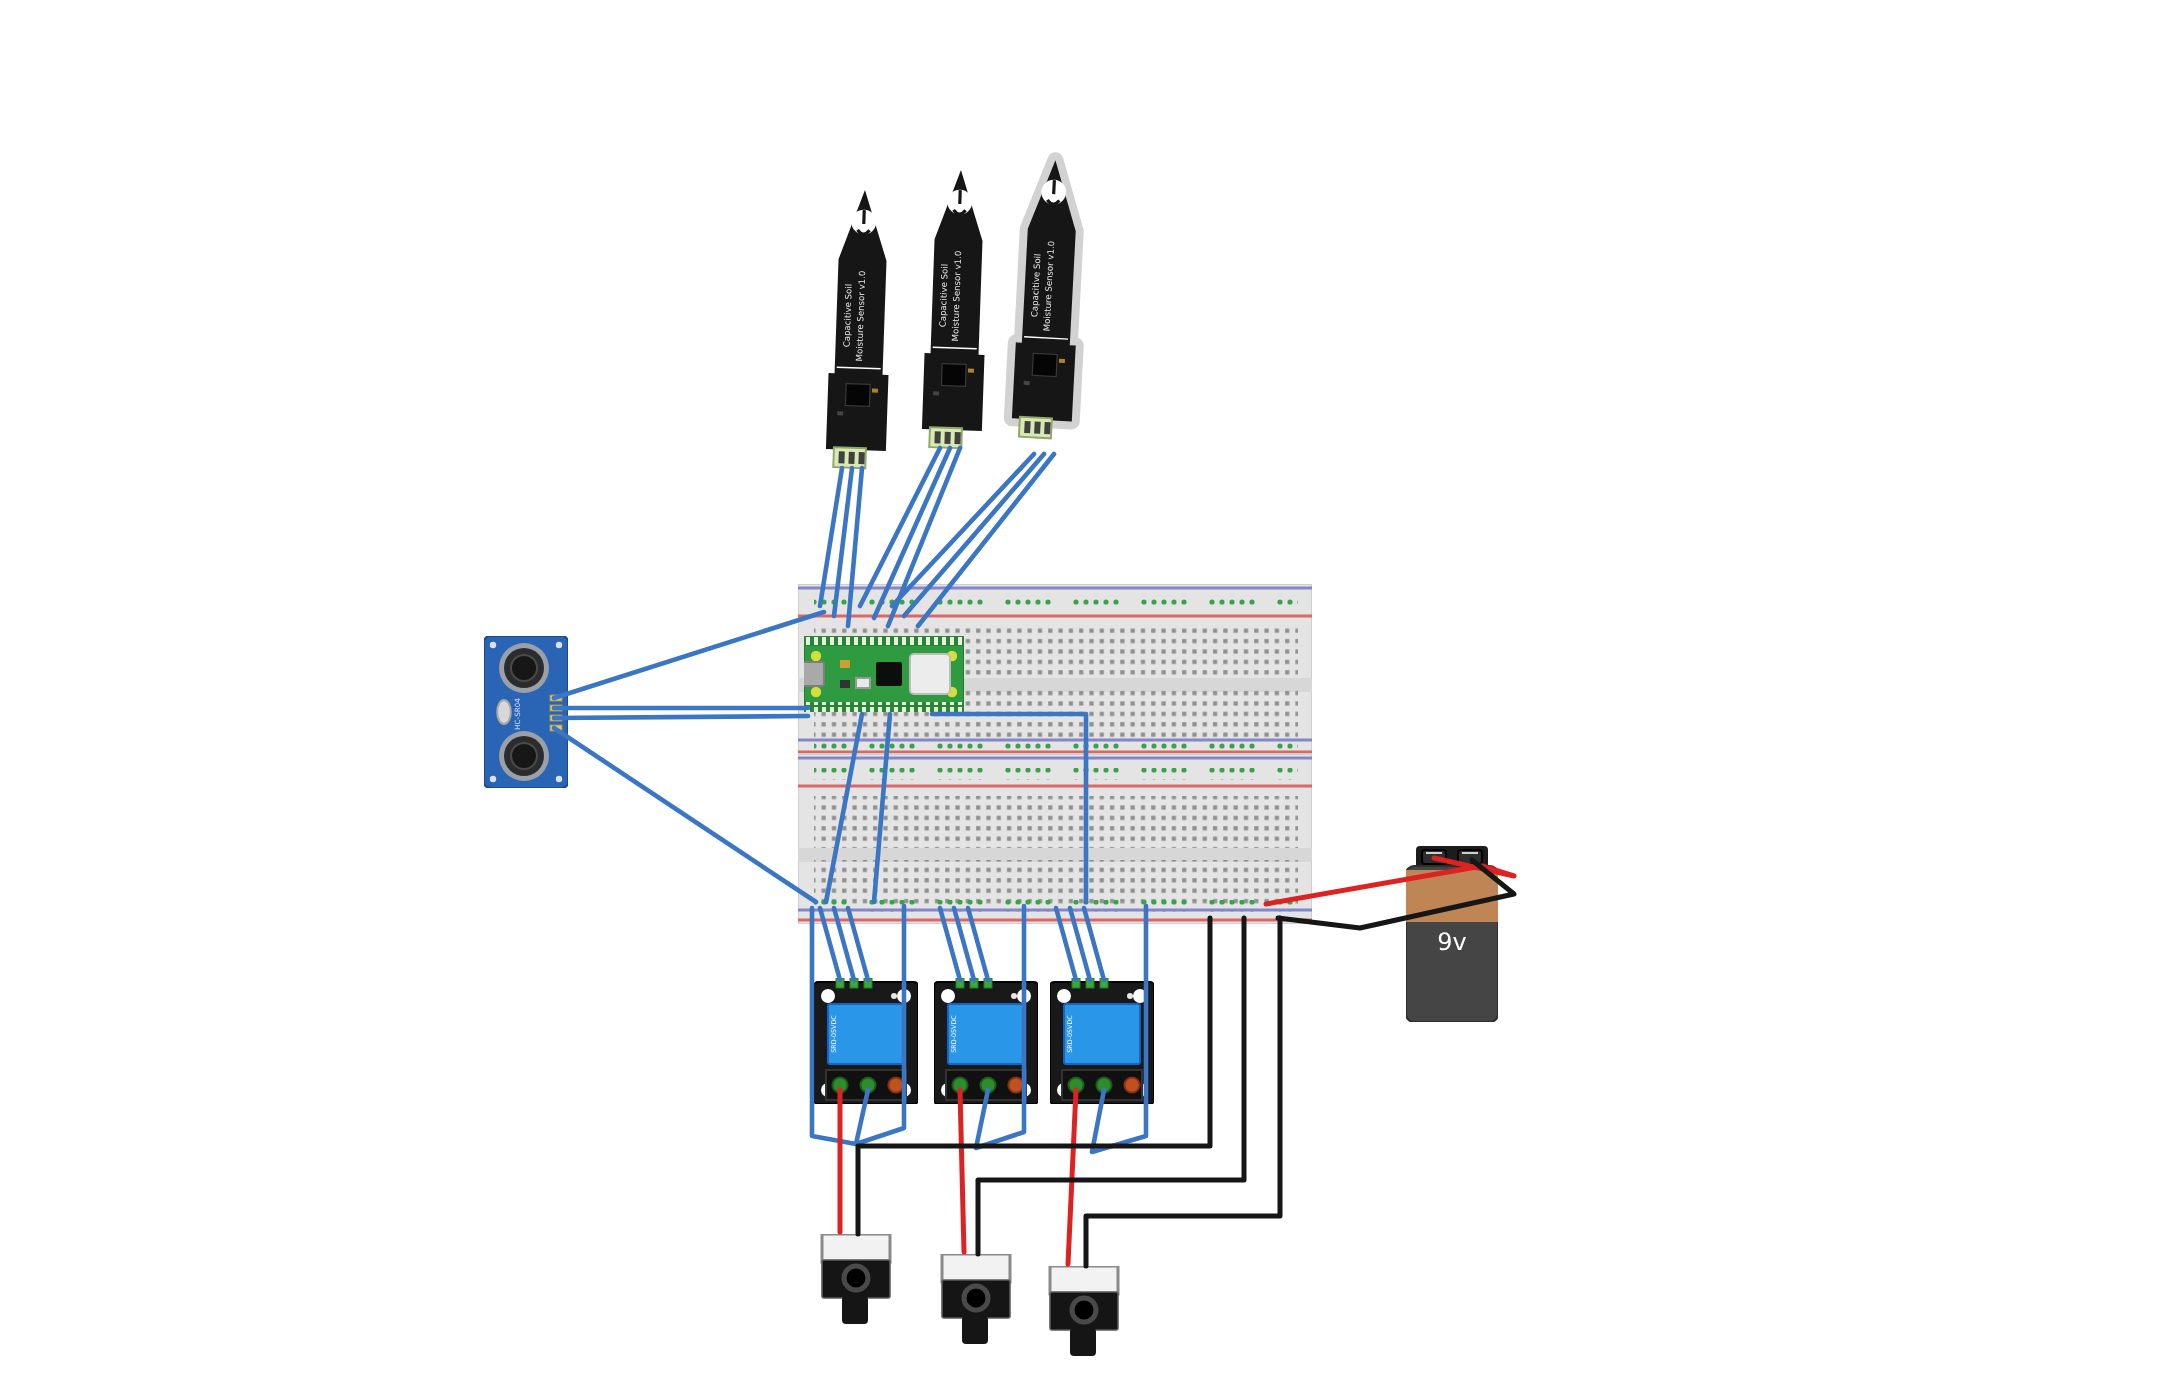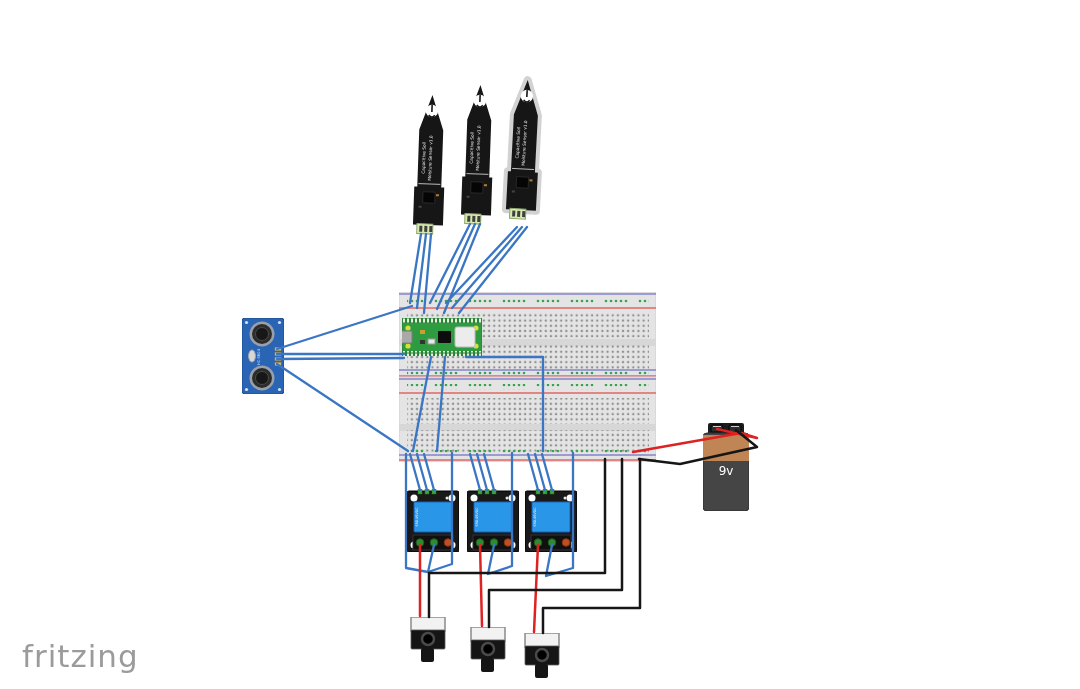--- a/index.html
+++ b/index.html
@@ -289,14 +289,13 @@
     </g>
 
     <g stroke="#161616" stroke-width="2.5">
       <polyline points="639,459 680,464 757,447 736,430"></polyline>
       <polyline points="605,459 605,573 429,573 429,617"></polyline>
       <polyline points="622,459 622,590 489,590 489,627"></polyline>
       <polyline points="640,459 640,608 543,608 543,633"></polyline>
     </g>
   </svg>
 
-  <div id="watermark">fritzing</div>
 </div>
 
 </body></html>

